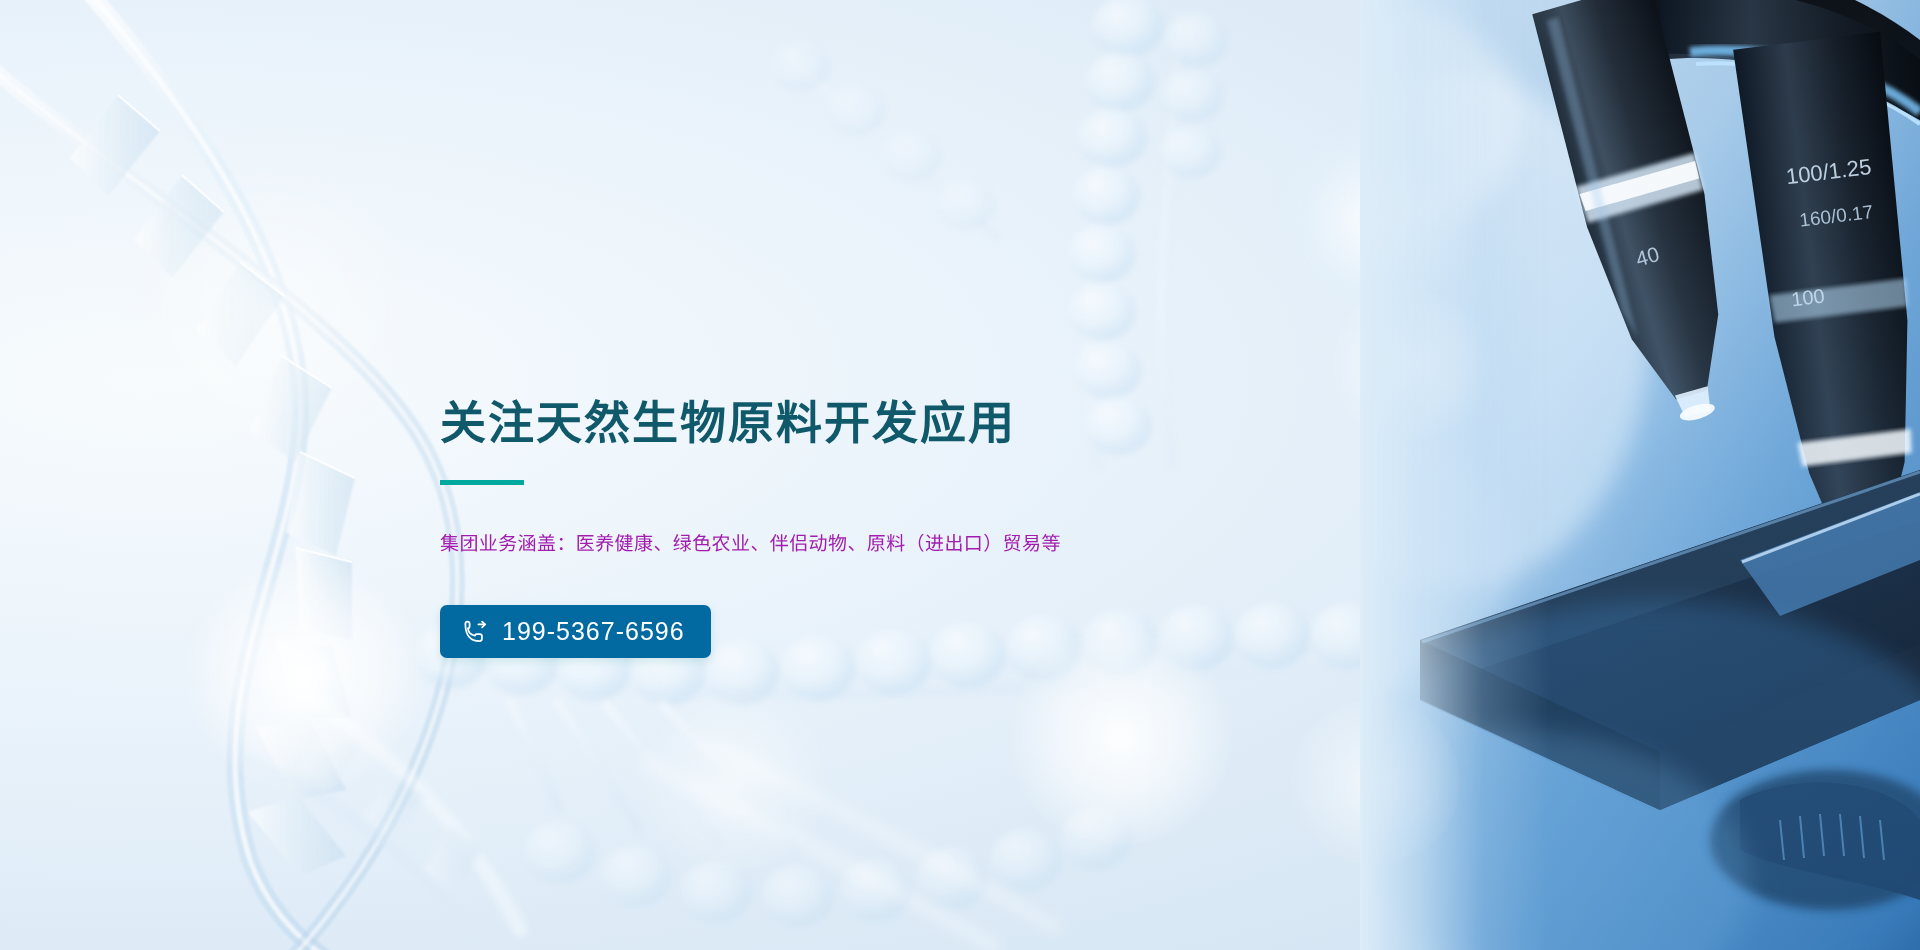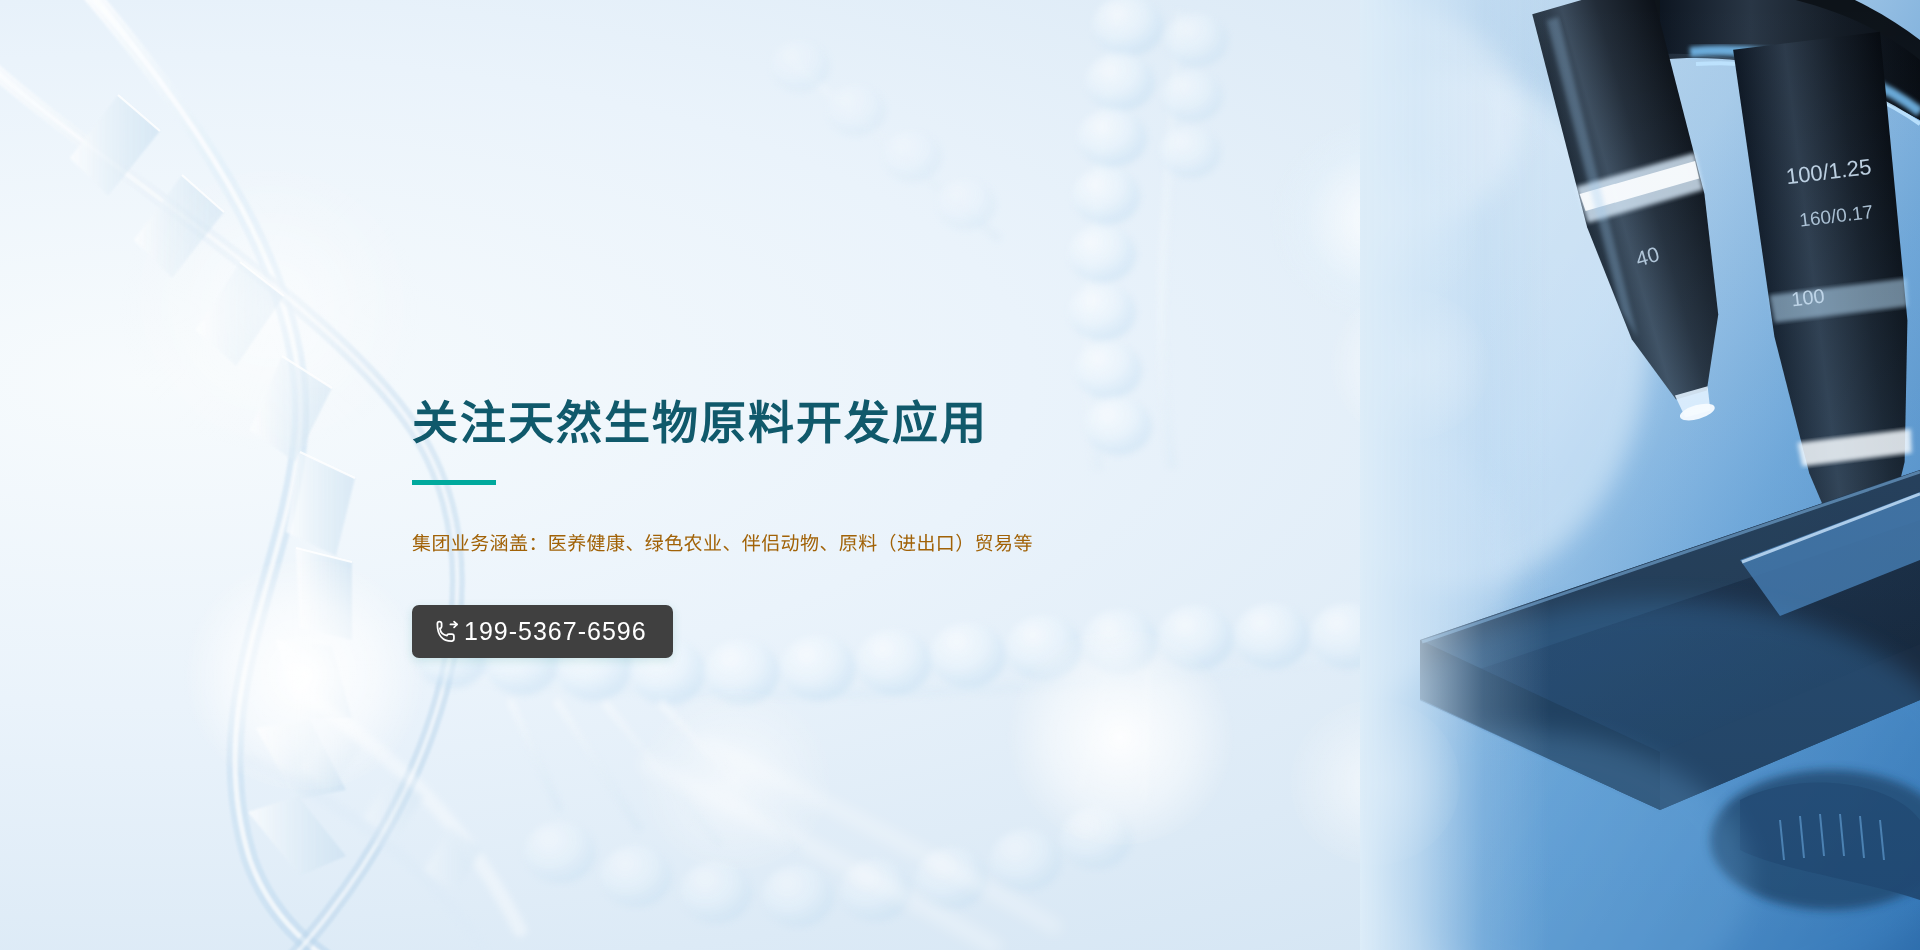--- a/index.html
+++ b/index.html
@@ -64,21 +64,21 @@
        rgba(208,229,246,.75) 10%,
        rgba(180,212,240,.25) 22%,
        rgba(160,200,236,0) 34%);
     z-index: 5;
     pointer-events: none;
   }
 
   
   .content {
     position: absolute;
-    left: 412px;
+    left: 440px;
     top: 398px;
     width: 760px;
     z-index: 8;
   }
   .headline {
     margin: 0;
     font-size: 46px;
     font-weight: 700;
     letter-spacing: 2px;
     color: #10596b;
@@ -89,32 +89,32 @@
     margin-top: 30px;
     width: 84px;
     height: 5px;
     background: #00a99d;
   }
   .lede {
     margin: 0;
     padding-top: 40px;
     font-size: 19px;
     line-height: 38px;
-    color: #a16207;
+    color: #a21caf;
     letter-spacing: .4px;
   }
   .lede-line { display: block; white-space: nowrap; }
 
   .phone-btn {
     display: inline-flex;
     align-items: center;
-    gap: 3px;
+    gap: 13px;
     margin-top: 42px;
     padding: 13px 26px 13px 22px;
-    background: #404040;
+    background: #0369a1;
     border: none;
     border-radius: 7px;
     cursor: pointer;
     box-shadow: 0 3px 10px rgba(40,150,145,.18);
   }
   .phone-btn .tel {
     font-size: 25px;
     color: #ffffff;
     letter-spacing: 1px;
     line-height: 1;

